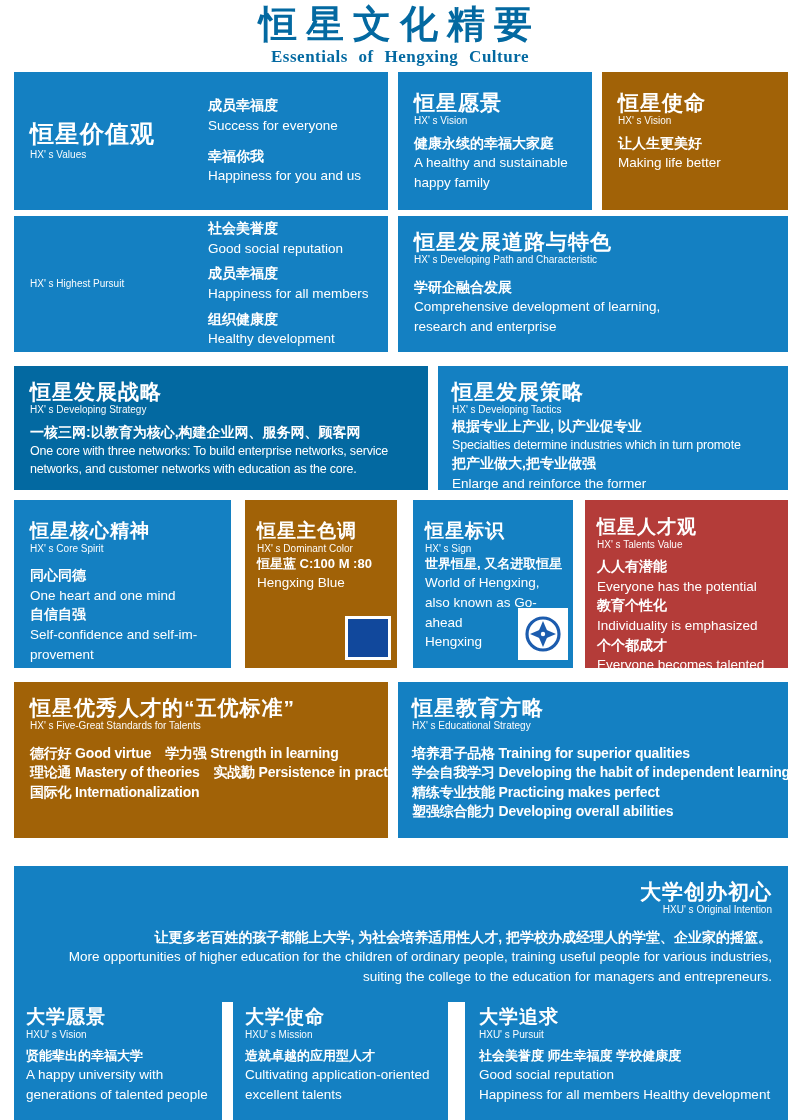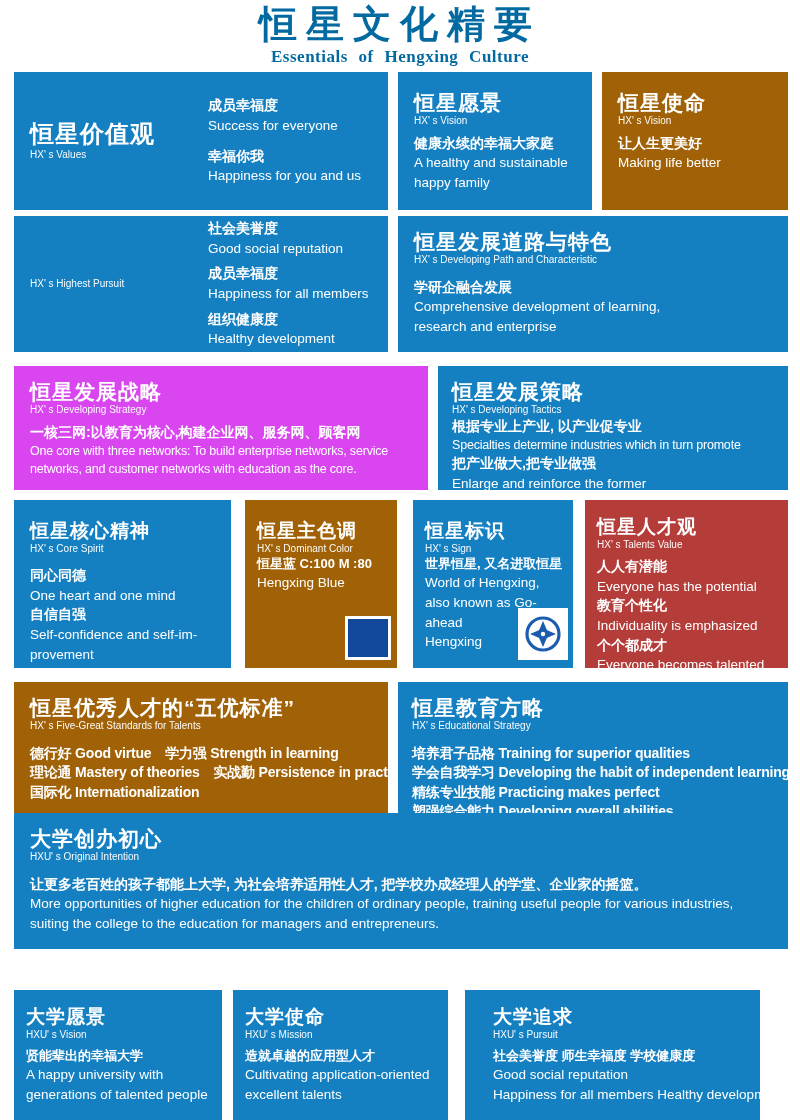--- a/index.html
+++ b/index.html
@@ -11,21 +11,21 @@
   .pagehead{position:absolute;top:4px;left:0;width:100%;text-align:center;color:#0369a1;}
   .pagehead .t-zh{font-family:"Liberation Serif","DejaVu Serif",serif;font-weight:700;
                   font-size:38px;letter-spacing:9px;line-height:1.1;}
   .pagehead .t-en{font-family:"Liberation Serif","DejaVu Serif",serif;font-weight:700;
                   font-size:17px;letter-spacing:.5px;word-spacing:6px;margin-top:1px;}
 
   
   .block{position:absolute;box-sizing:border-box;color:#fff;padding:13px 16px;overflow:hidden;}
   .blue{background:#1480c2;}
   .gold{background:#a16207;}
-  .red{background:#d946ef;}
+  .red{background:#0369a1;}
   .brick{background:#b43c39;}
 
   .tzh{font-weight:700;font-size:21px;line-height:1.2;letter-spacing:1px;}
   .tzh.big{font-size:24px;}
   .tzh.small{font-size:19px;}
   .ten{font-size:10px;line-height:1.25;opacity:.97;}
 
   .line{font-size:13.5px;line-height:1.45;}
   .line.zh{font-weight:700;font-size:14px;line-height:1.4;}
   .line.en{font-weight:400;}
@@ -179,42 +179,42 @@
 
   <section class="block blue" style="left:398px;top:682px;width:390px;height:156px;padding:13px 14px;">
     <div class="tzh">恒星教育方略</div>
     <div class="ten">HX' s Educational Strategy</div>
     <div class="line zh gap tight nowrap">培养君子品格 Training for superior qualities</div>
     <div class="line zh tight nowrap">学会自我学习 Developing the habit of independent learning</div>
     <div class="line zh tight nowrap">精练专业技能 Practicing makes perfect</div>
     <div class="line zh tight nowrap">塑强综合能力 Developing overall abilities</div>
   </section>
 
-  <section class="block blue" style="left:14px;top:813px;width:774px;height:136px;">
+  <section class="block blue" style="left:14px;top:866px;width:774px;height:136px;text-align:right;">
     <div class="tzh">大学创办初心</div>
     <div class="ten">HXU' s Original Intention</div>
     <div class="line zh gap">让更多老百姓的孩子都能上大学, 为社会培养适用性人才, 把学校办成经理人的学堂、企业家的摇篮。</div>
     <div class="line en">More opportunities of higher education for the children of ordinary people, training useful people for various industries, suiting the college to the education for managers and entrepreneurs.</div>
   </section>
 
   <section class="block blue" style="left:14px;top:990px;width:208px;height:130px;padding:16px 12px;">
     <div class="tzh small">大学愿景</div>
     <div class="ten">HXU' s  Vision</div>
     <div class="line zh gap-sm nowrap" style="font-size:13px;">贤能辈出的幸福大学</div>
     <div class="line en">A happy university with generations of talented people</div>
   </section>
 
   <section class="block blue" style="left:233px;top:990px;width:215px;height:130px;padding:16px 12px;">
     <div class="tzh small">大学使命</div>
     <div class="ten">HXU' s Mission</div>
     <div class="line zh gap-sm nowrap" style="font-size:13px;">造就卓越的应用型人才</div>
     <div class="line en">Cultivating application-oriented excellent talents</div>
   </section>
 
-  <section class="block blue" style="left:465px;top:990px;width:295px;height:130px;padding:16px 28px;">
+  <section class="block blue" style="left:465px;top:990px;width:323px;height:130px;padding:16px 14px;">
     <div class="tzh small">大学追求</div>
     <div class="ten">HXU' s  Pursuit</div>
     <div class="line zh gap-sm nowrap" style="font-size:13px;">社会美誉度 师生幸福度 学校健康度</div>
     <div class="line en">Good social reputation</div>
     <div class="line en nowrap">Happiness for all members Healthy development</div>
   </section>
 
 </div>
 
 </body></html>

